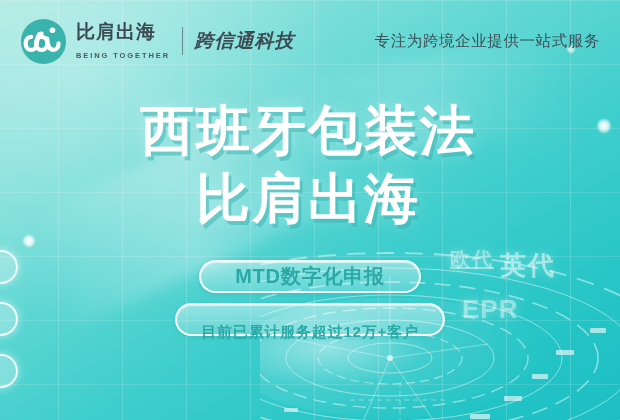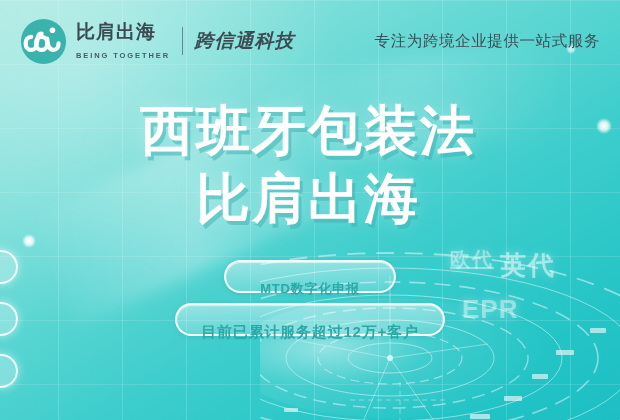--- a/index.html
+++ b/index.html
@@ -130,22 +130,22 @@
     position:absolute;left:0;top:260px;width:620px;
     display:flex;flex-direction:column;align-items:center;gap:10px;
   }
   .pill{
     box-sizing:border-box;
     height:33px;line-height:29px;
     border:2px solid rgba(255,255,255,.92);
     border-radius:18px;
     background:linear-gradient(180deg,rgba(255,255,255,.42),rgba(255,255,255,.18));
     color:#2aa9a6;
-    font-size:13px;font-weight:700;letter-spacing:.8px;
-    padding:12px 34px;
+    font-size:20px;font-weight:700;letter-spacing:.8px;
+    padding:0 34px;
     text-align:center;
     box-shadow:0 1px 4px rgba(20,130,130,.16), inset 0 1px 1px rgba(255,255,255,.6);
     white-space:nowrap;
   }
   .pill.p3{font-size:15px;padding:12px 24px;color:#2aa9a6;}
 </style>
 </head>
 <body>
 
 <div class="banner">

